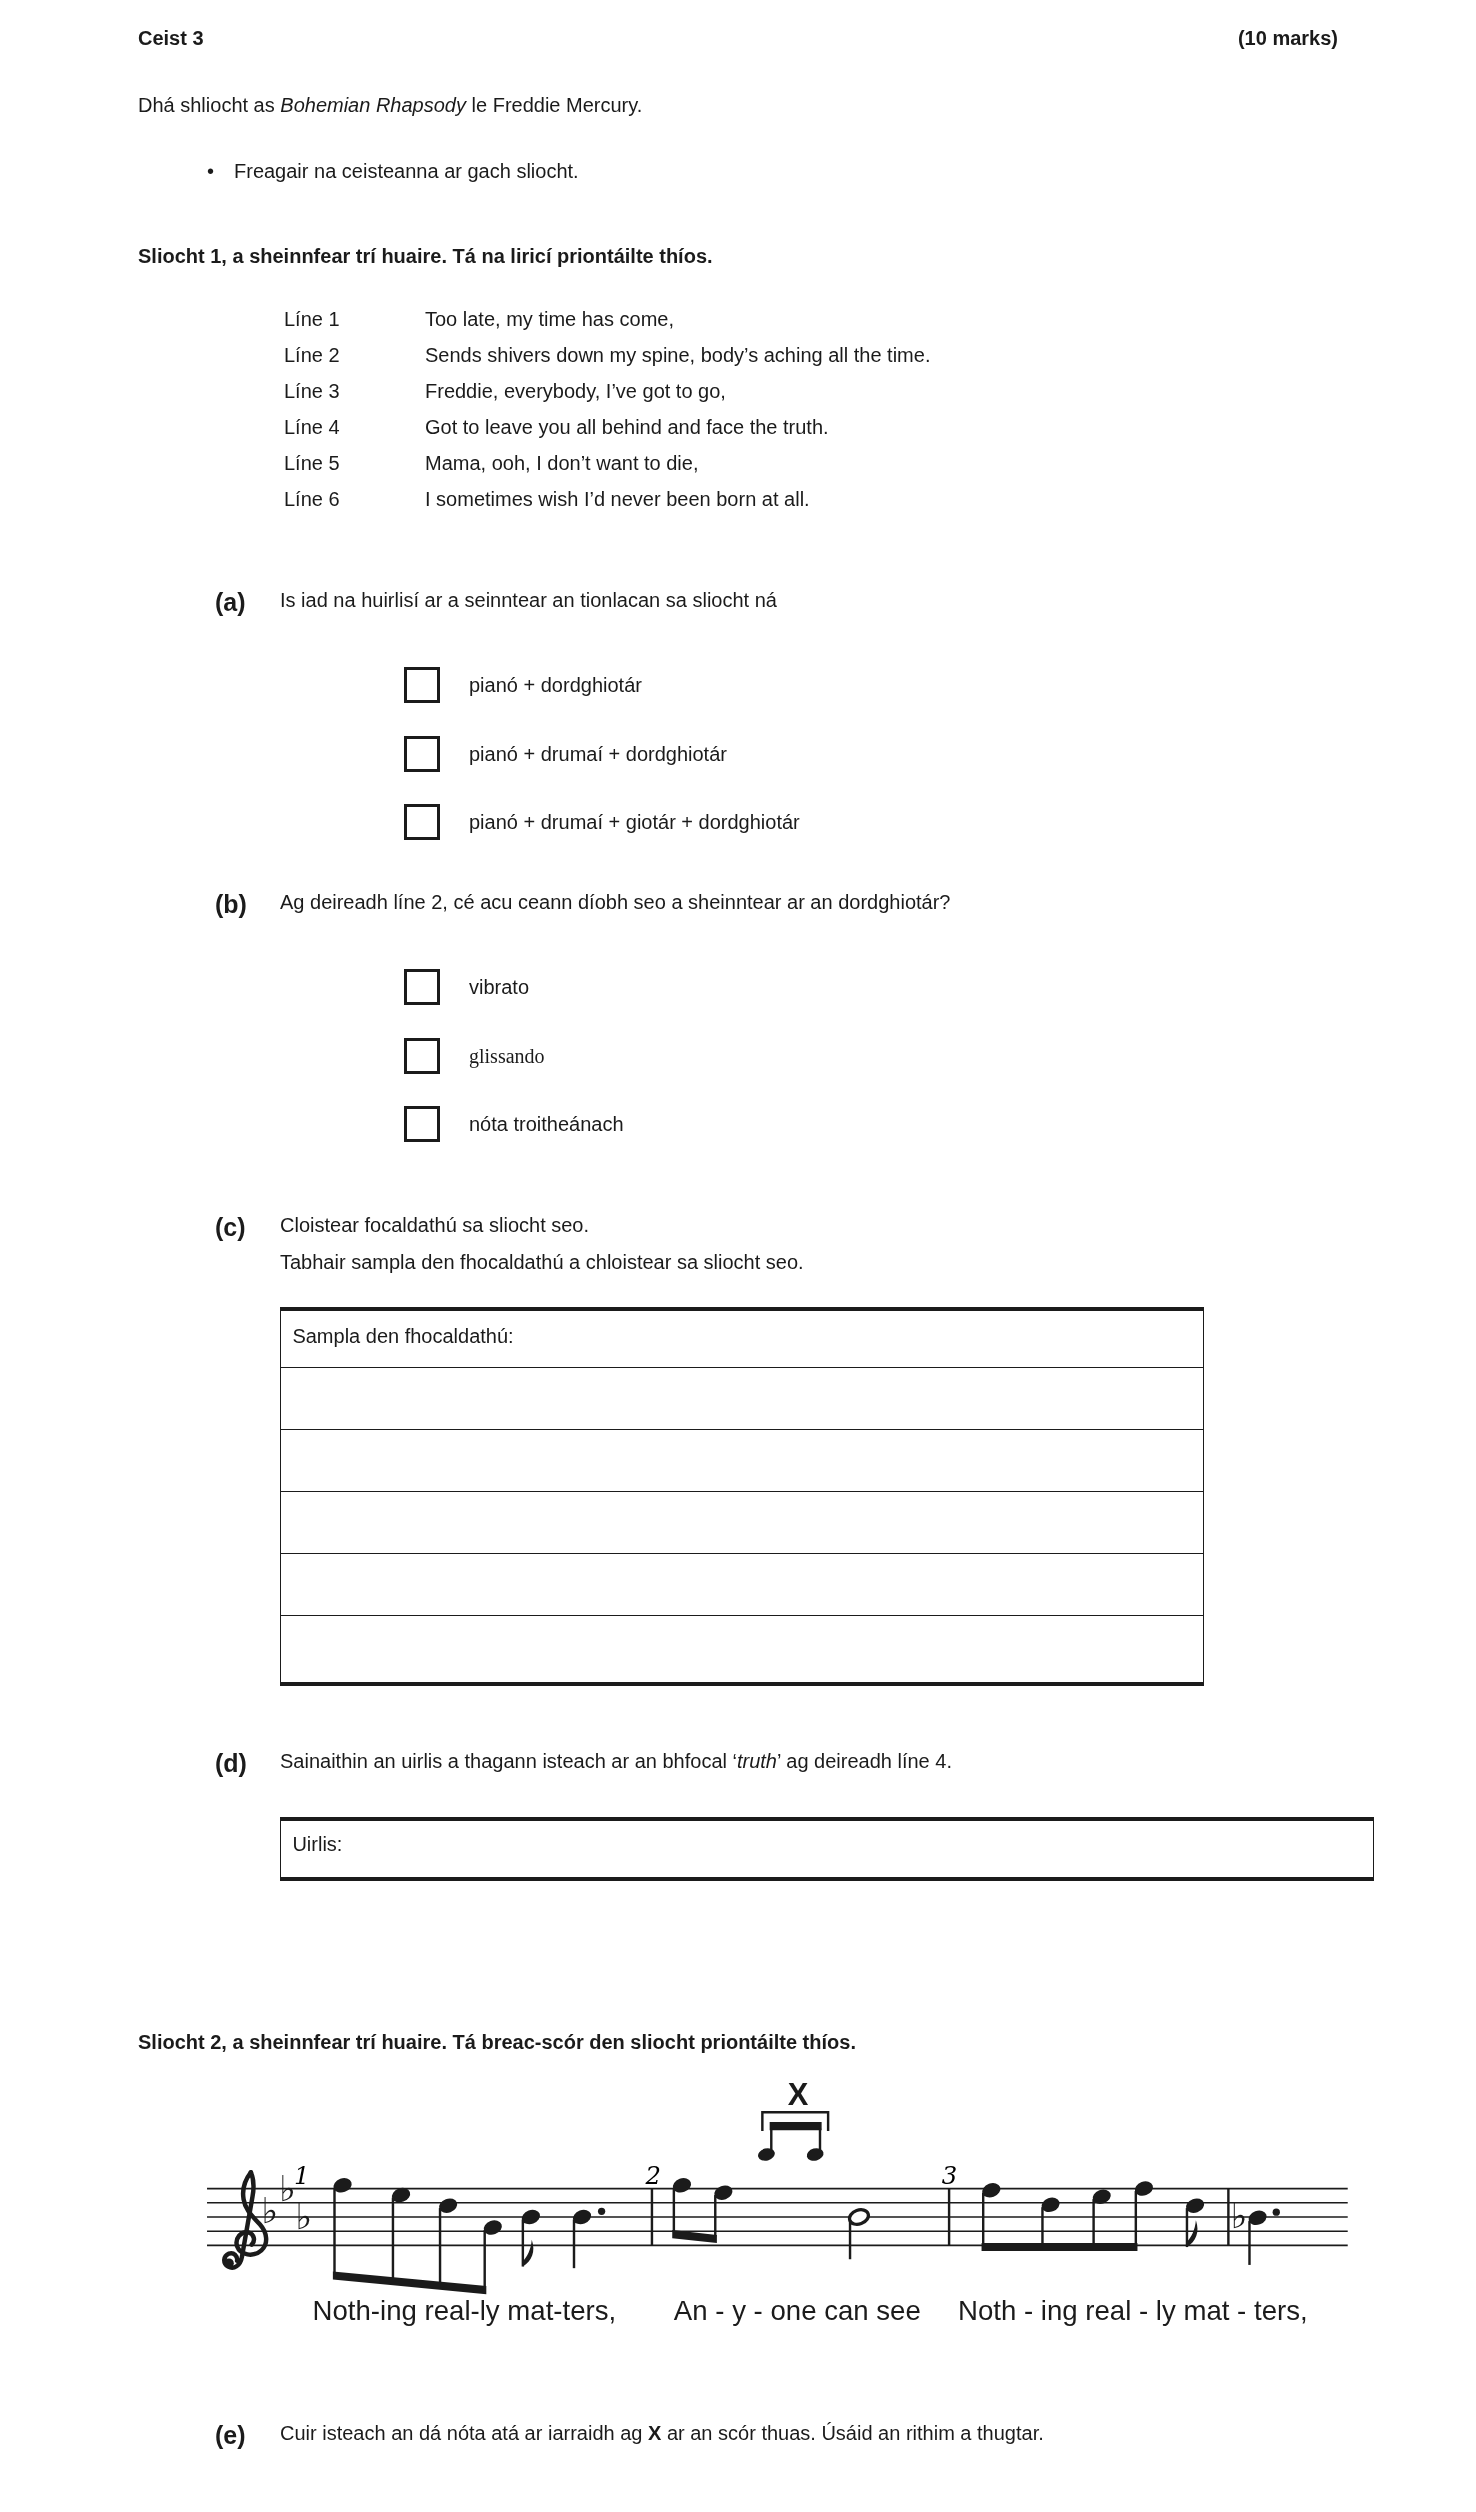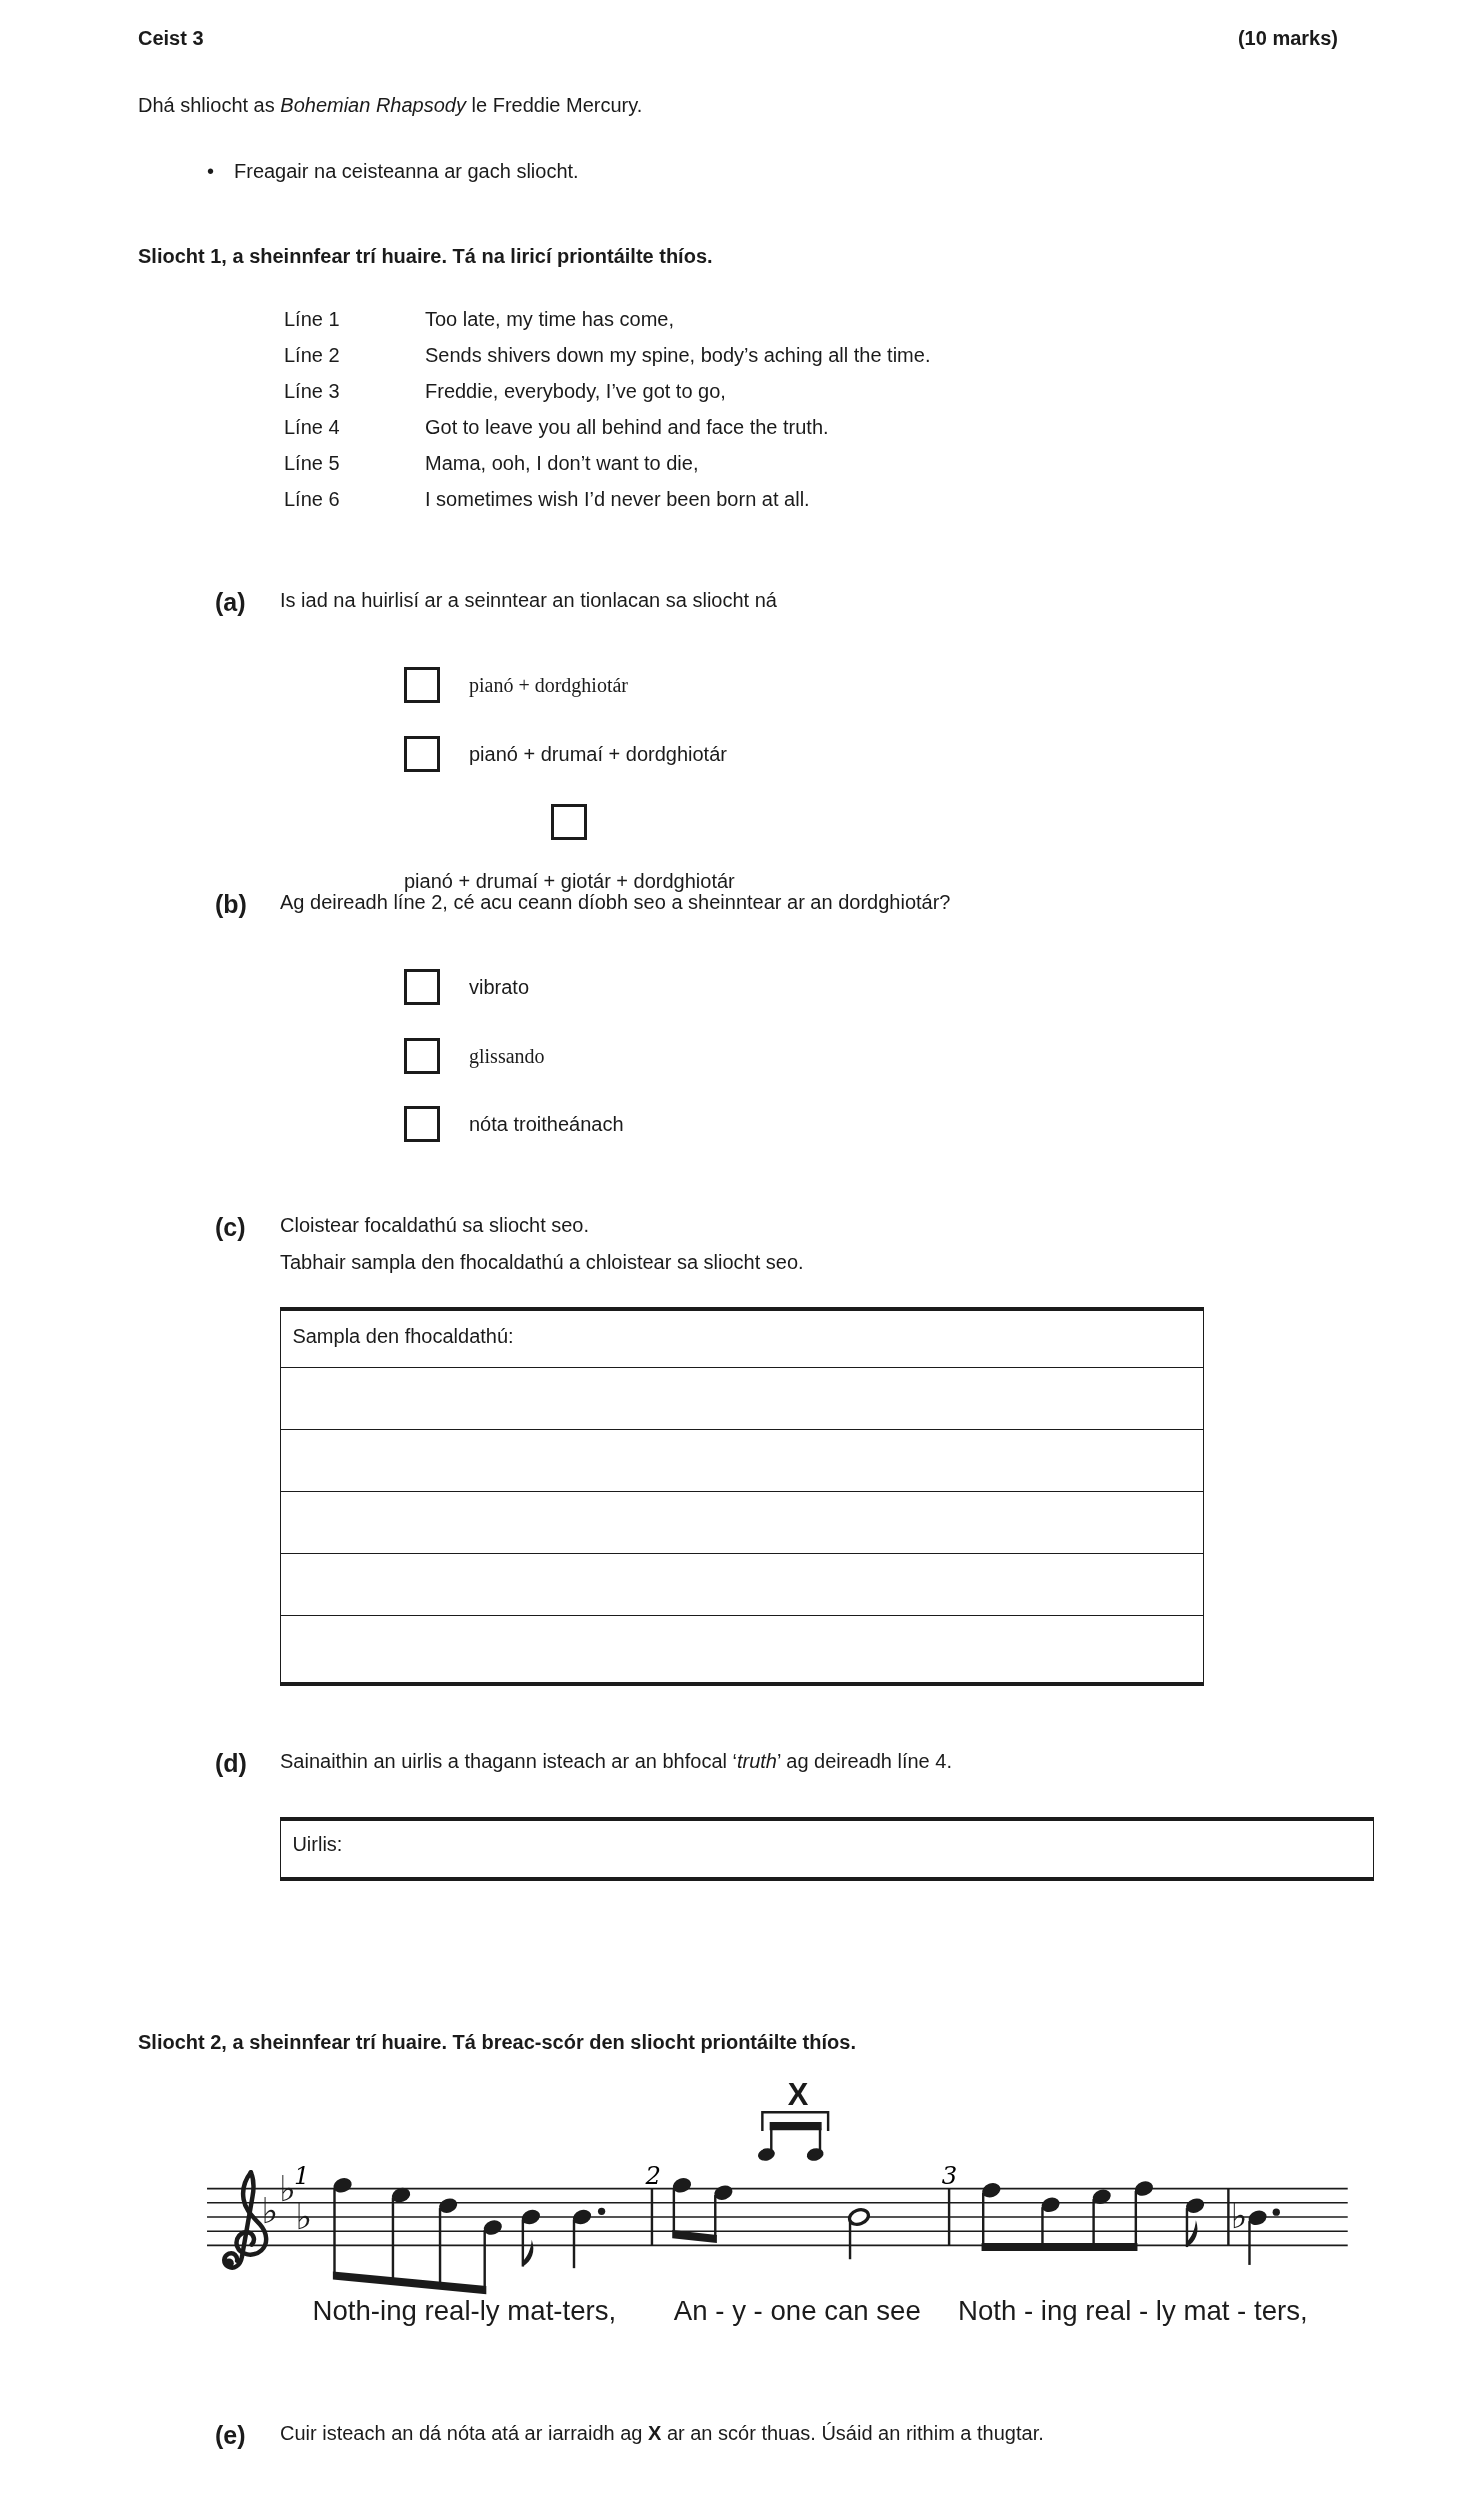--- a/index.html
+++ b/index.html
@@ -58,29 +58,29 @@
   <div class="abs t" style="left:284px;top:415px;">Líne 4</div>
   <div class="abs t" style="left:425px;top:415px;">Got to leave you all behind and face the truth.</div>
   <div class="abs t" style="left:284px;top:451px;">Líne 5</div>
   <div class="abs t" style="left:425px;top:451px;">Mama, ooh, I don’t want to die,</div>
   <div class="abs t" style="left:284px;top:487px;">Líne 6</div>
   <div class="abs t" style="left:425px;top:487px;">I sometimes wish I’d never been born at all.</div>
 
   <div class="abs qlabel" style="left:215px;top:588px;">(a)</div>
   <div class="abs t" style="left:280px;top:588px;">Is iad na huirlisí ar a seinntear an tionlacan sa sliocht ná</div>
 
-  <div class="abs checkrow" style="left:404px;top:667px;font-family:Liberation Serif, serif;">
+  <div class="abs checkrow" style="left:404px;top:667px;">
     <span class="checkbox"></span>
     <span class="t">pianó + dordghiotár</span>
   </div>
   <div class="abs checkrow" style="left:404px;top:736px;">
     <span class="checkbox"></span>
     <span class="t">pianó + drumaí + dordghiotár</span>
   </div>
-  <div class="abs checkrow" style="left:404px;top:804px;flex-direction:column;">
+  <div class="abs checkrow" style="left:404px;top:804px;">
     <span class="checkbox"></span>
     <span class="t">pianó + drumaí + giotár + dordghiotár</span>
   </div>
 
   <div class="abs qlabel" style="left:215px;top:890px;">(b)</div>
   <div class="abs t" style="left:280px;top:890px;">Ag deireadh líne 2, cé acu ceann díobh seo a sheinntear ar an dordghiotár?</div>
 
   <div class="abs checkrow" style="left:404px;top:969px;">
     <span class="checkbox"></span>
     <span class="t">vibrato</span>

